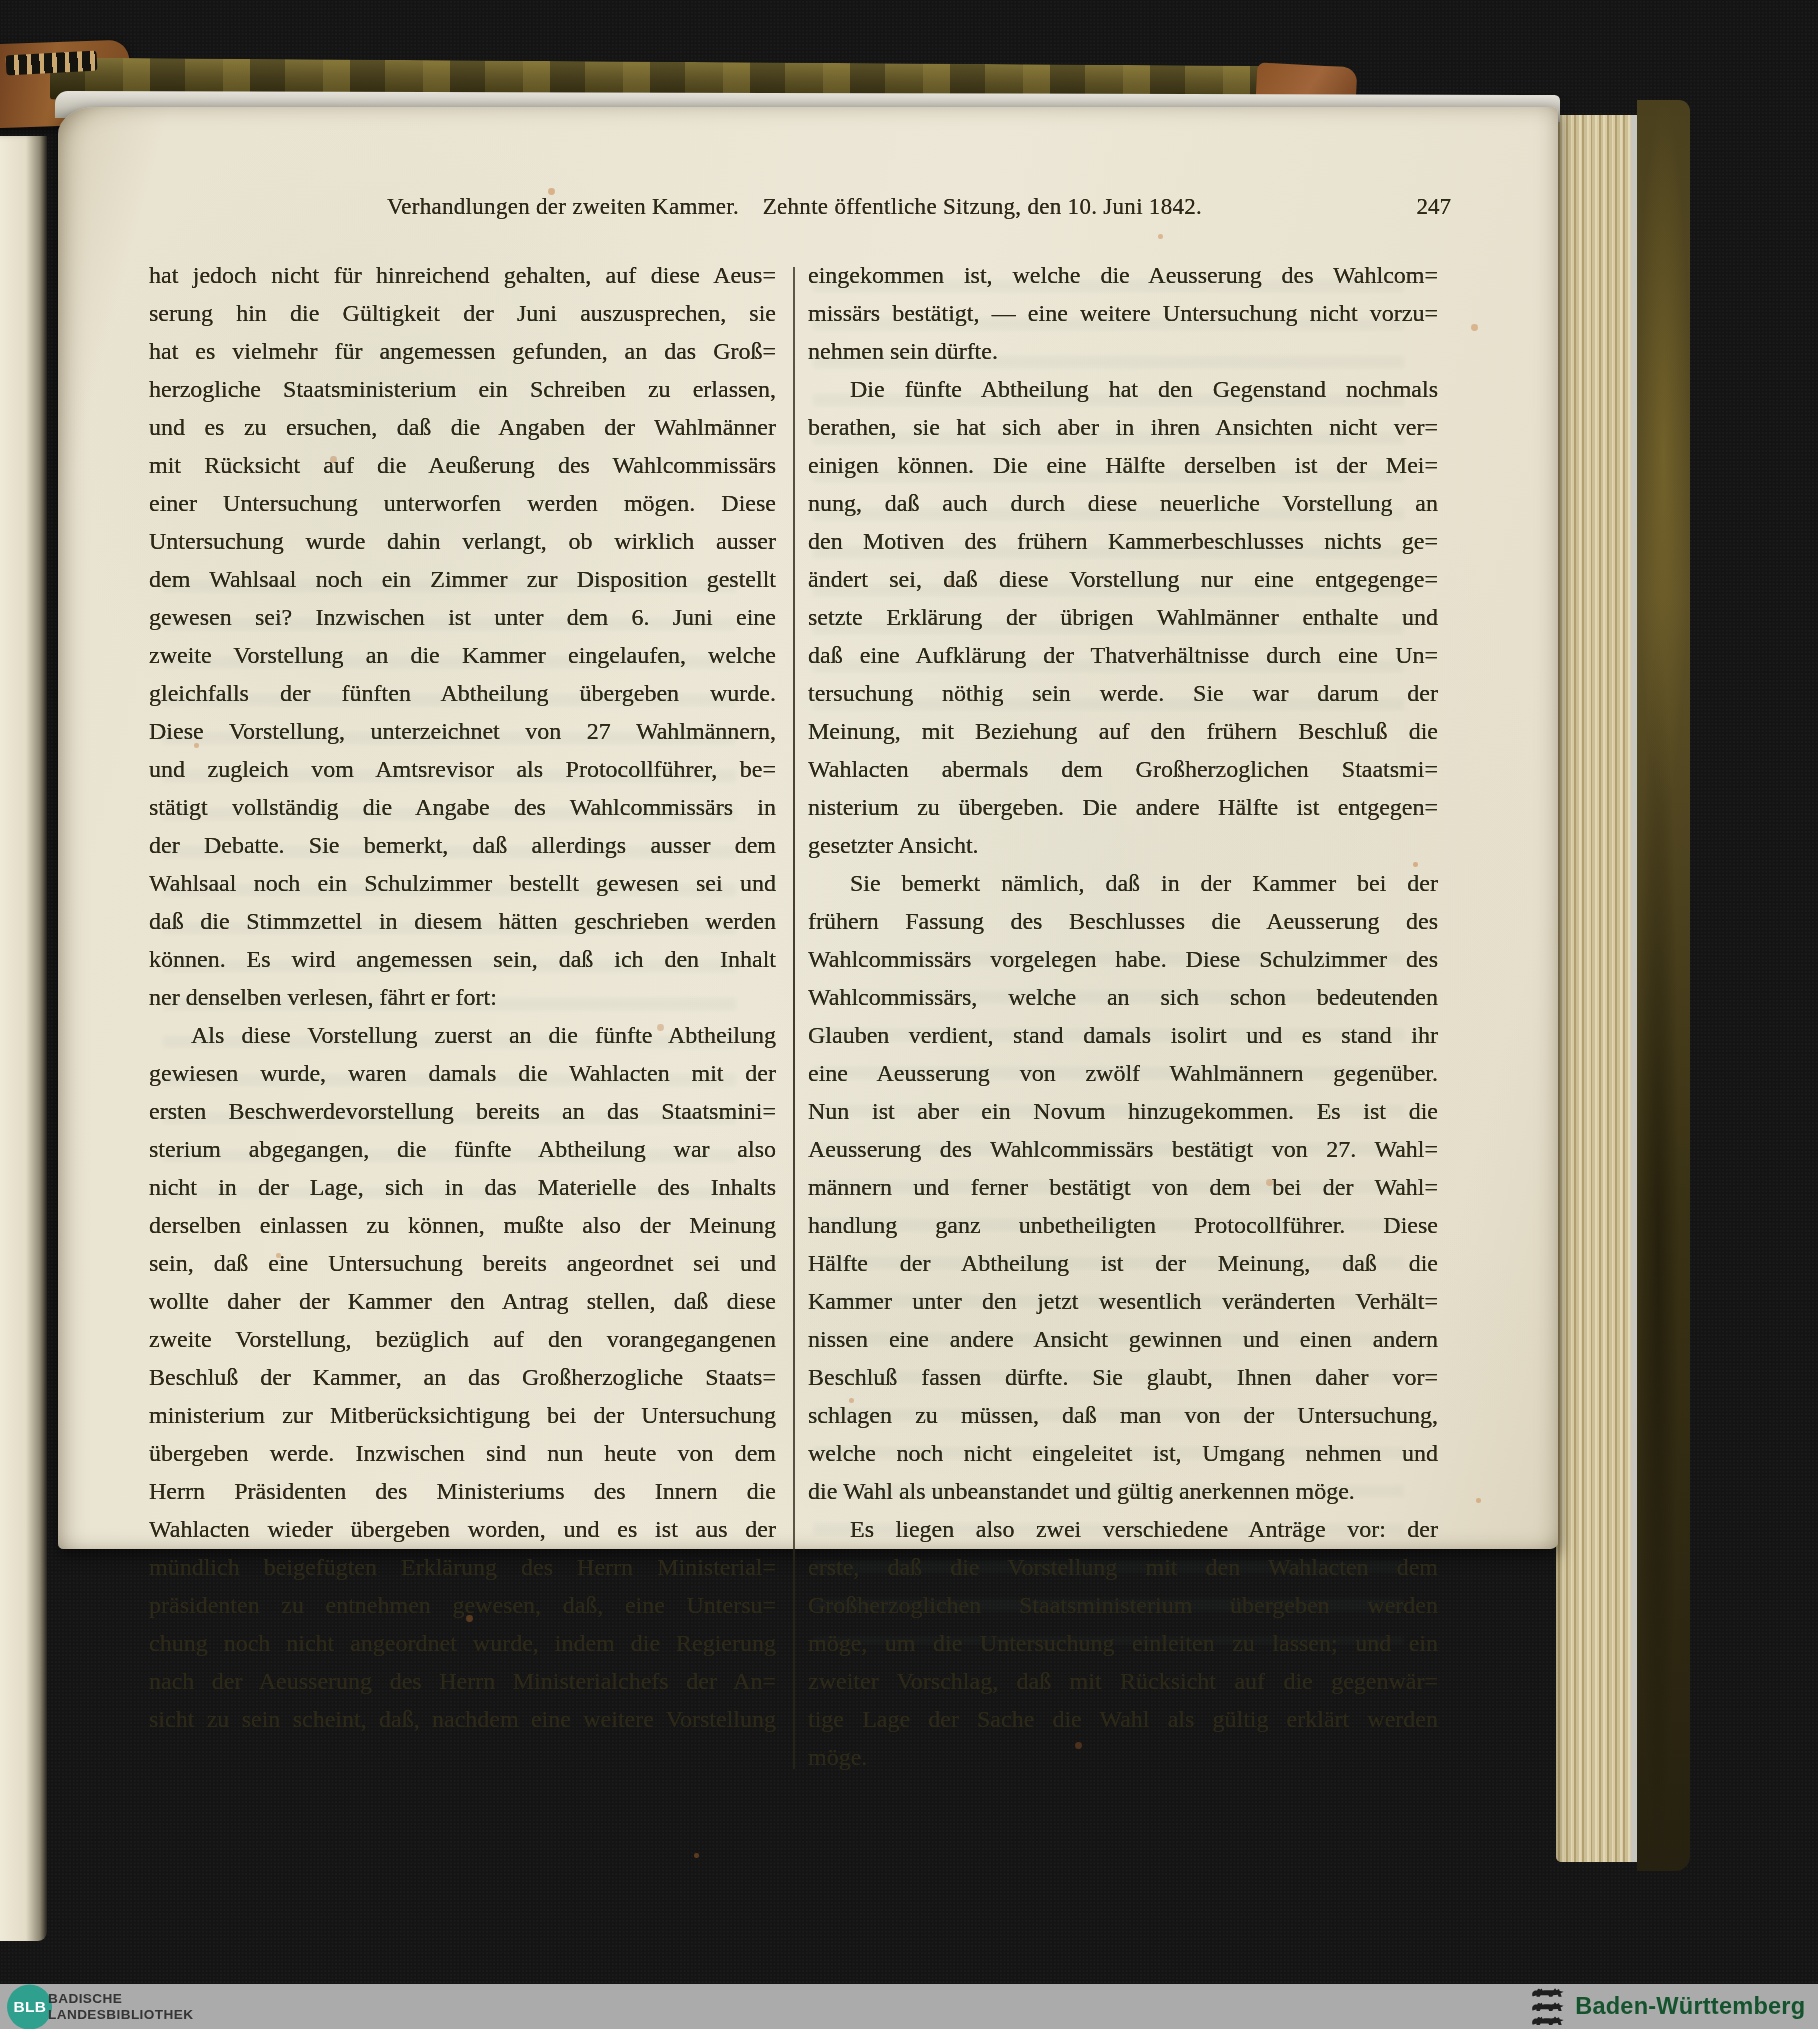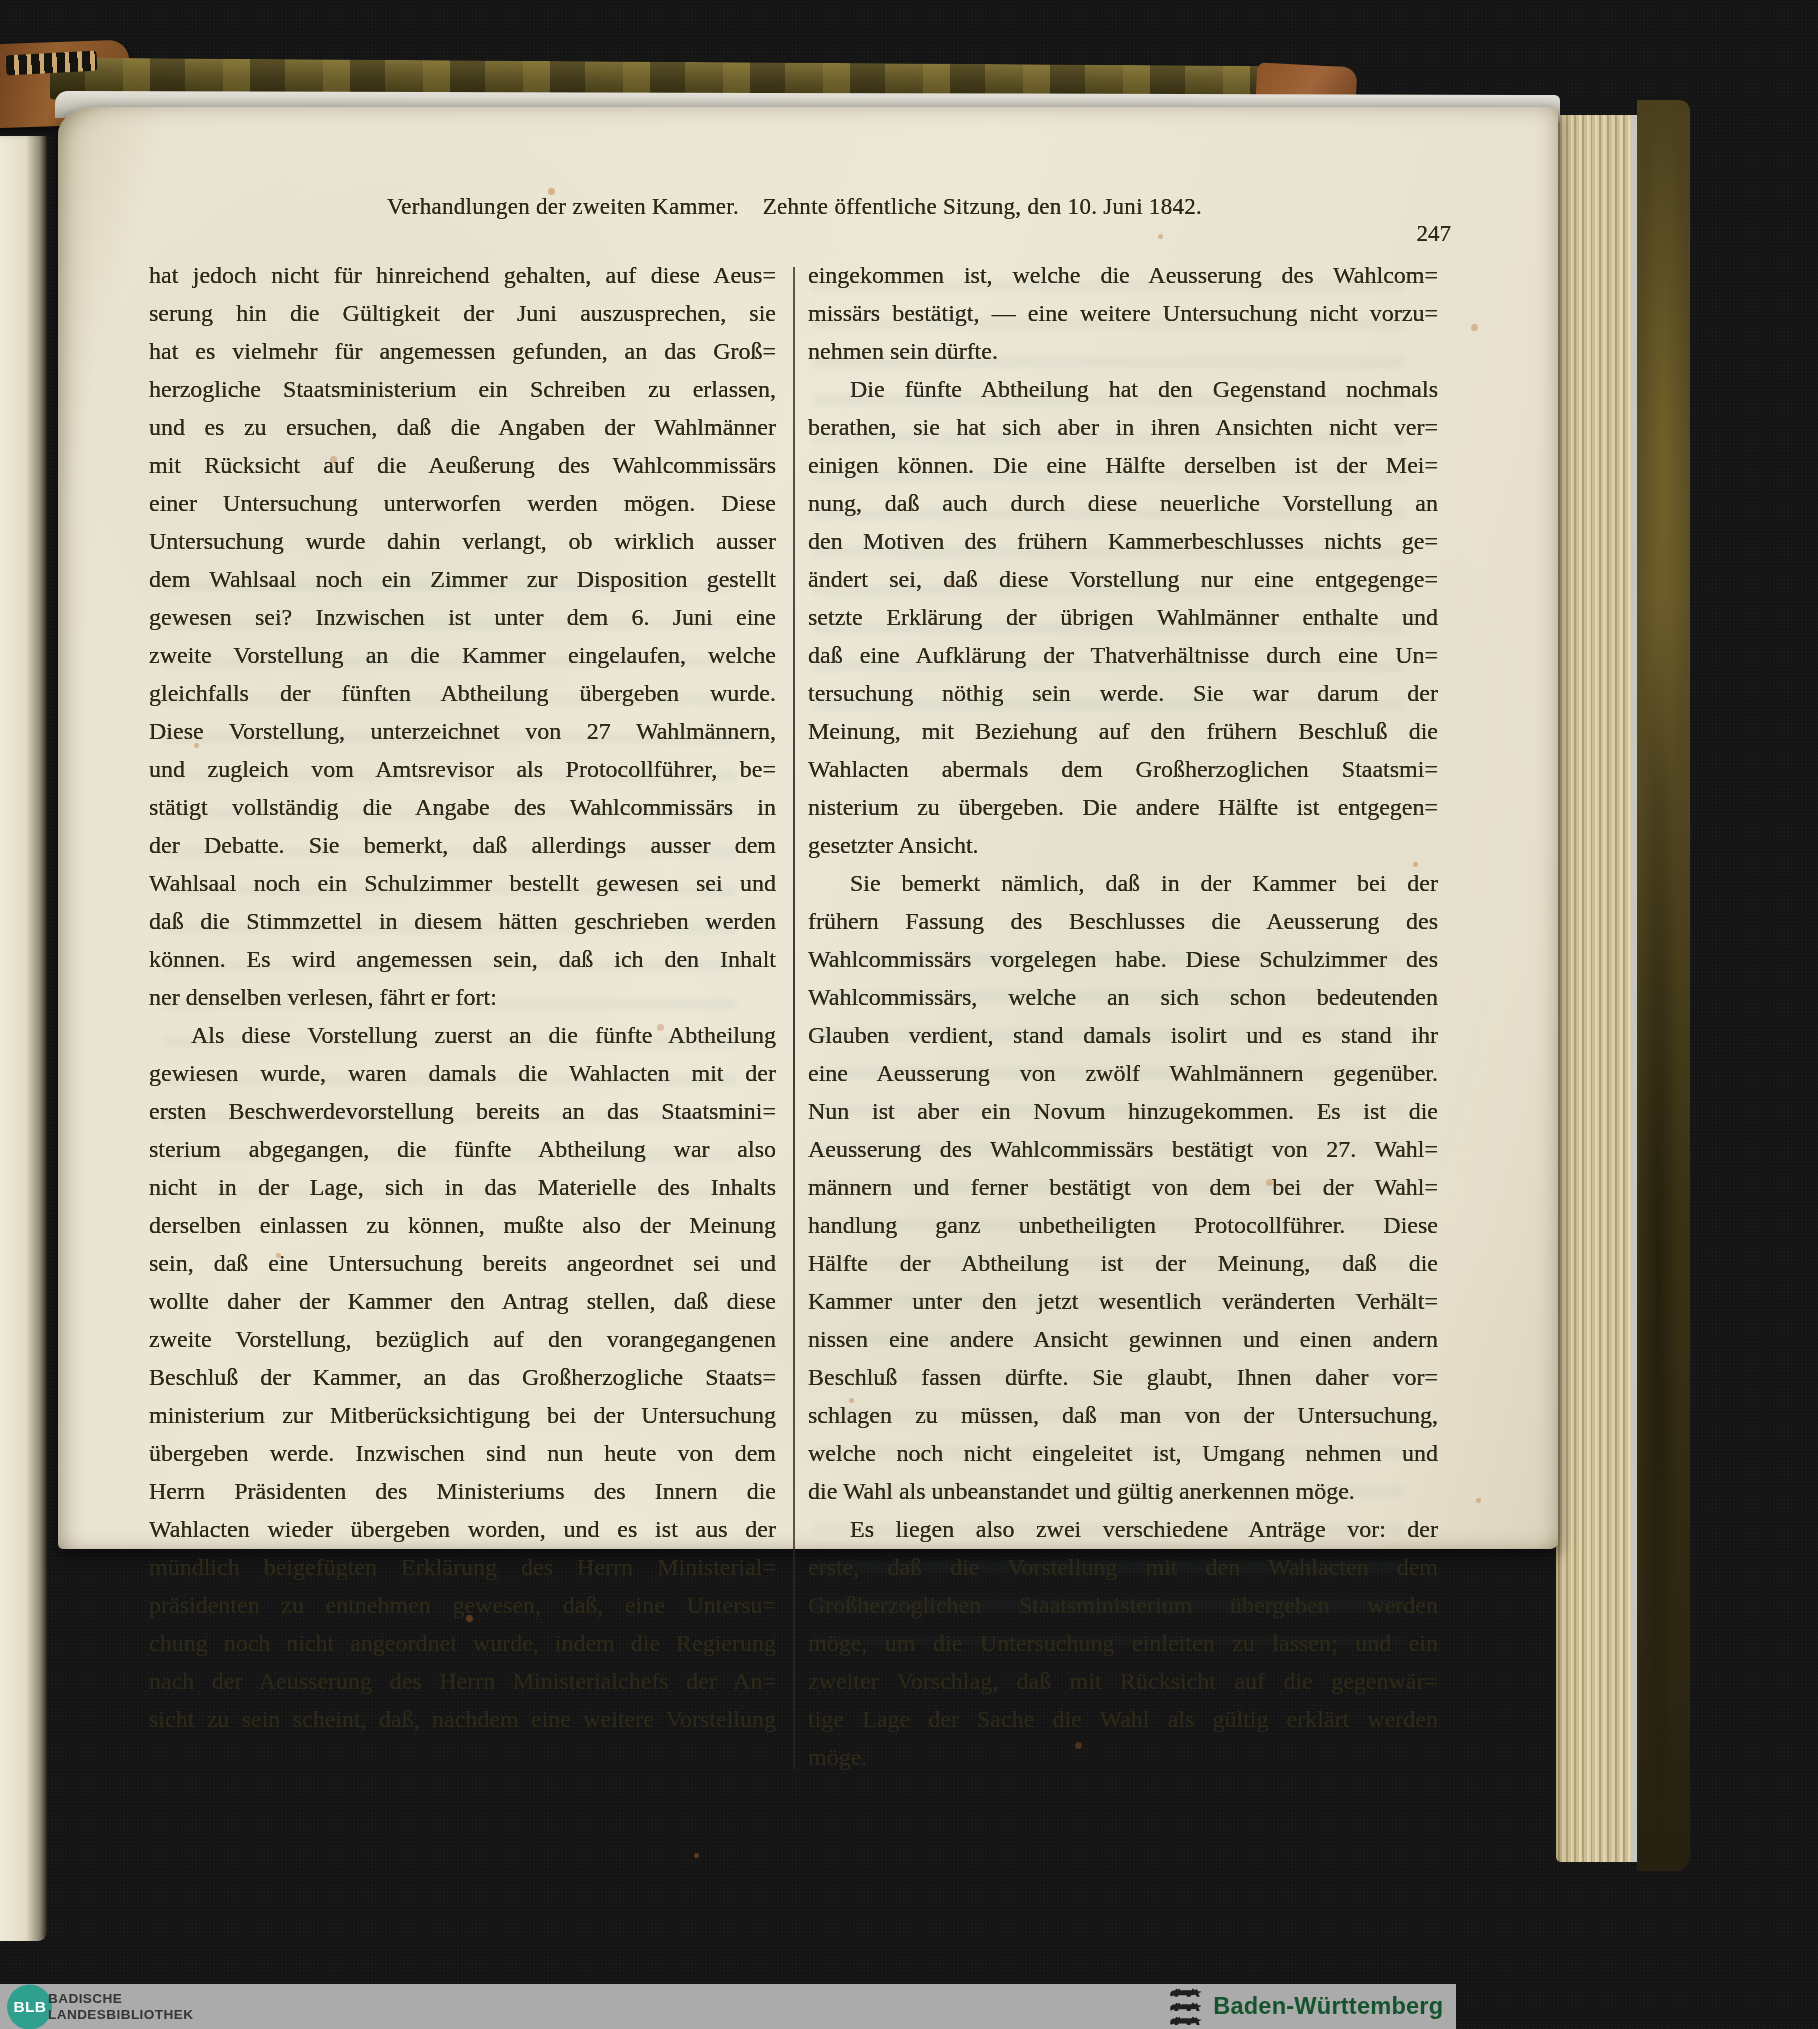--- a/index.html
+++ b/index.html
@@ -95,40 +95,39 @@
 
   .pheader{
     position:absolute;left:91px;top:87px;width:1291px;height:36px;z-index:2;
     text-align:center;font-size:23px;letter-spacing:0.3px;white-space:nowrap;
     text-shadow:0 0 0.4px currentColor;
   }
   .pheader .part2{margin-left:23.6px;}
   .pagenum{
     position:absolute;right:107px;top:87px;z-index:2;font-size:23px;
     text-shadow:0 0 0.4px currentColor;
-    margin-top:27px;
   }
   .divider{
     position:absolute;left:735px;top:160px;width:1.8px;height:1502px;z-index:2;
     background:linear-gradient(180deg,rgba(45,40,25,.75),rgba(45,40,25,.9) 50%,rgba(45,40,25,.7));
   }
   .col{position:absolute;top:149px;z-index:2;font-size:24px;}
   .col-left{left:91px;width:627px;}
   .col-right{left:750px;width:630px;}
   .line{
     line-height:38px;height:38px;
     text-align:justify;text-align-last:justify;
     text-shadow:0 0 0.4px currentColor;
   }
   .line.end{text-align-last:left;}
   .line.ind{text-indent:42px;}
 
   
   .footer{
-    position:absolute;left:0;bottom:0;width:1456px;height:45px;z-index:10;
+    position:absolute;left:0;bottom:0;width:1818px;height:45px;z-index:10;
     background:#ababab;font-family:"Liberation Sans", sans-serif;
   }
   .blb{
     position:absolute;left:7.3px;top:50%;transform:translateY(-50%);
     width:45px;height:45px;border-radius:50%;background:#2f9f8e;
     display:flex;align-items:center;justify-content:center;
     color:#ffffff;font-weight:bold;font-size:15.5px;letter-spacing:0.3px;
   }
   .libname{
     position:absolute;left:48px;top:50%;transform:translateY(-50%);

